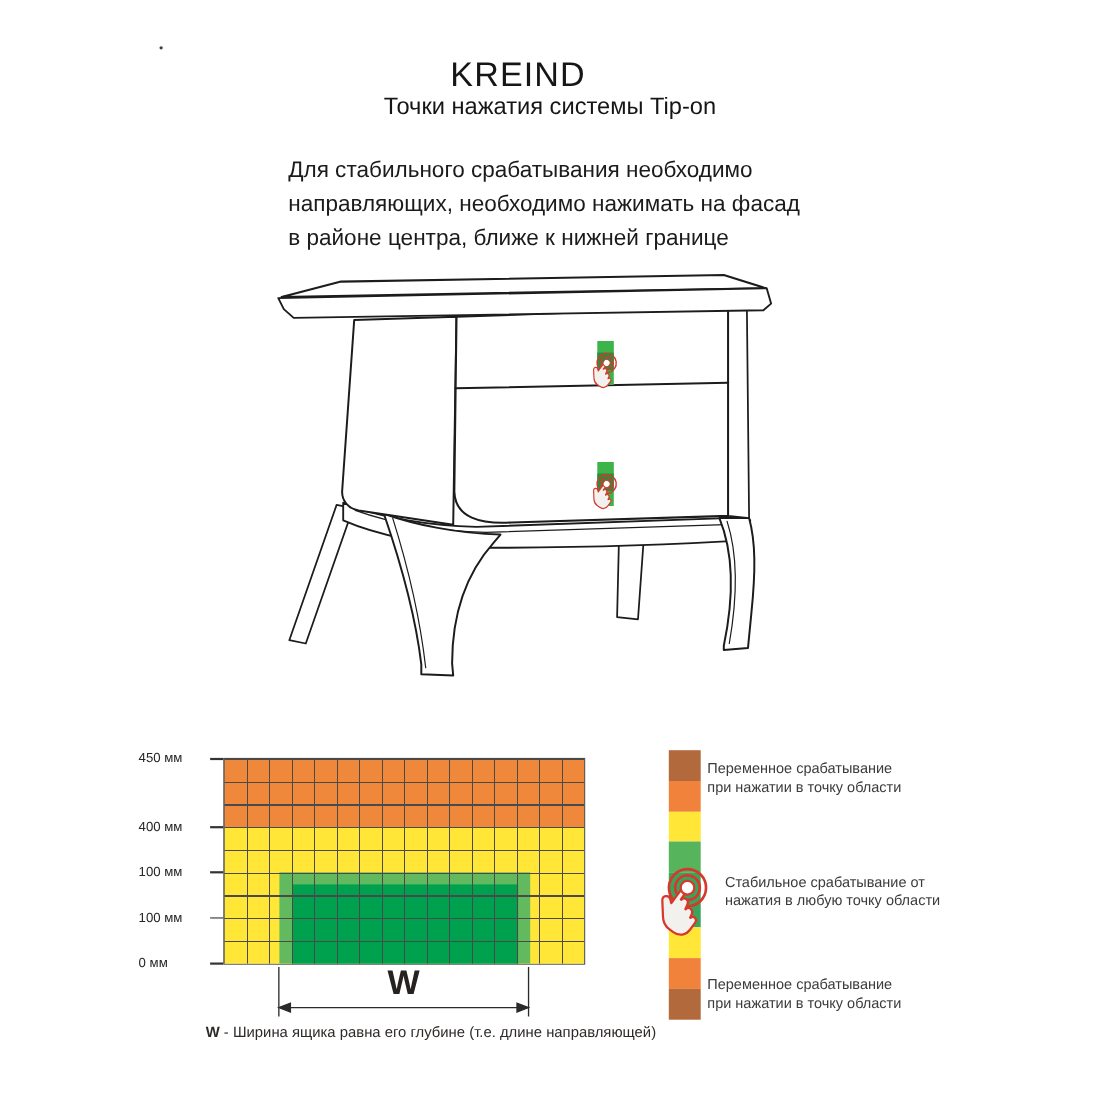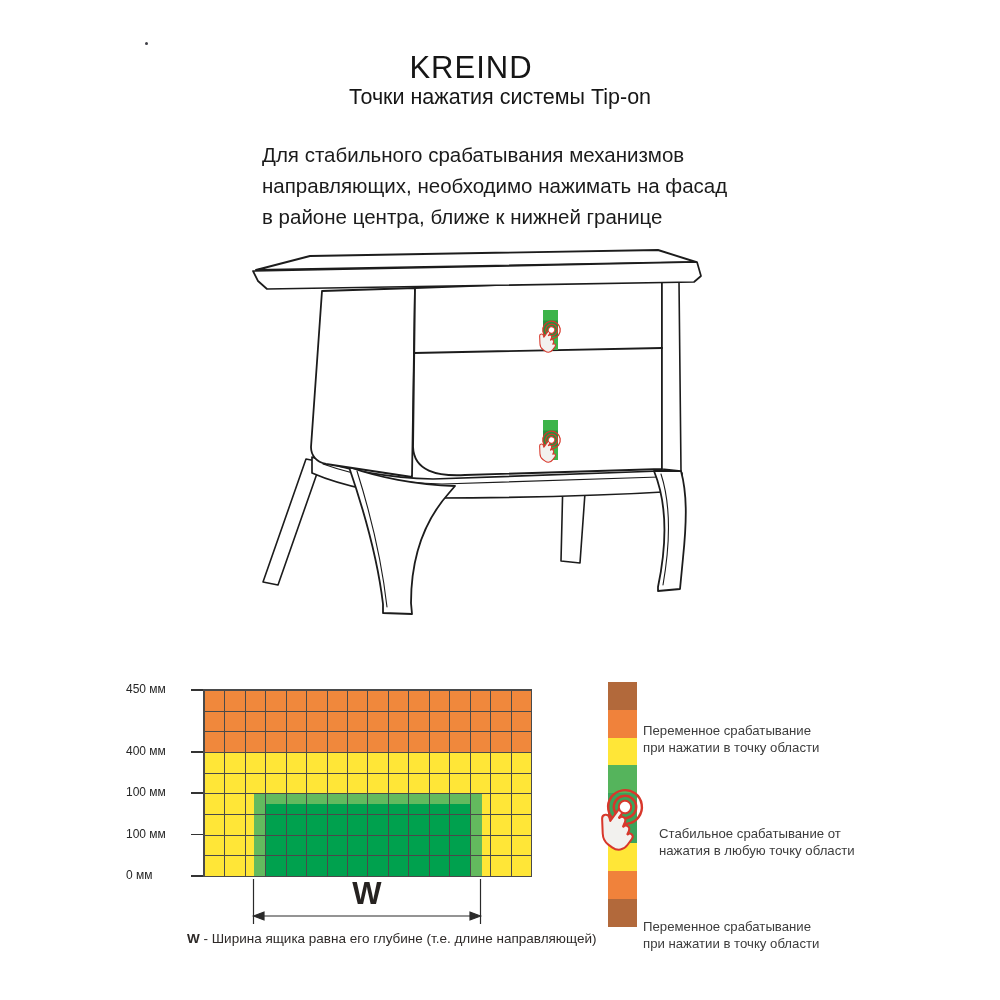--- a/index.html
+++ b/index.html
@@ -21,34 +21,34 @@
     background-image:
       repeating-linear-gradient(to right,#4a4a4a 0 1px,transparent 1px 20.4375px),
       repeating-linear-gradient(to bottom,#4a4a4a 0 1px,transparent 1px 20.6667px);
   }
   .tick-label{position:absolute;left:126px;width:62px;text-align:left;font-size:12px;color:#262626;white-space:nowrap;}
   .tick-dash{position:absolute;left:191px;width:12px;height:1.5px;background:#333;}
   .w-label{left:253px;top:876px;width:228px;text-align:center;font-size:31px;font-weight:bold;color:#262220;}
   .caption{left:187px;top:931px;font-size:13.5px;color:#2e2a28;white-space:nowrap;}
   
   .legend-bar{left:608px;top:682px;width:29px;height:245px;display:flex;flex-direction:column;}
-  .legend-item{font-size:13.2px;line-height:16.5px;color:#3c3c3c;white-space:nowrap;margin-top:32px;}
+  .legend-item{font-size:13.2px;line-height:16.5px;color:#3c3c3c;white-space:nowrap;}
   .legend-item-0{left:643px;top:691px;}
   .legend-item-1{left:659px;top:794px;}
   .legend-item-2{left:643px;top:887px;}
 </style>
 </head>
 <body>
 
 <div class="abs stray-dot"></div>
 
 <div class="abs brand center">KREIND</div>
 <div class="abs subtitle center">Точки нажатия системы Tip-on</div>
 <div class="abs desc">
-  <div>Для стабильного срабатывания механизмов</div>
+  <div>Для стабильного срабатывания необходимо</div>
   <div>направляющих, необходимо нажимать на фасад</div>
   <div>в районе центра, ближе к нижней границе</div>
 </div>
 
 <svg class="abs" style="left:230px;top:245px;" width="480" height="380" viewBox="230 245 480 380">
   <defs>
     <g id="press-hand">
       <circle cx="0" cy="0" r="12.5" fill="none" stroke="#D8372B" stroke-width="1.8"></circle>
       <circle cx="0" cy="0" r="8.3" fill="none" stroke="#D8372B" stroke-width="1.8"></circle>
       <path d="M-2.7,-1.5 C-2.7,-4.4 1,-4.4 1,-1.5 L1,9 L1.4,9 C1.9,5.8 6,6 6.6,9.2 L7.3,12.5 L7.6,12.5

